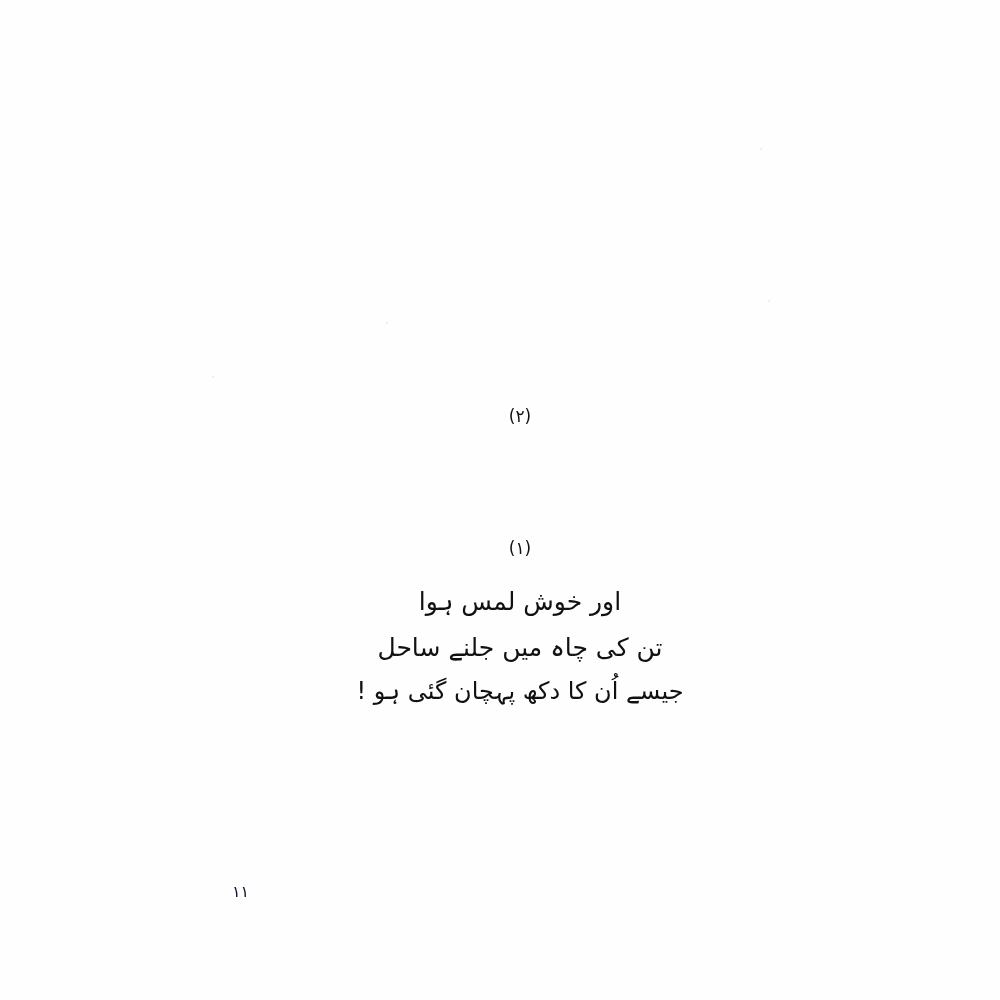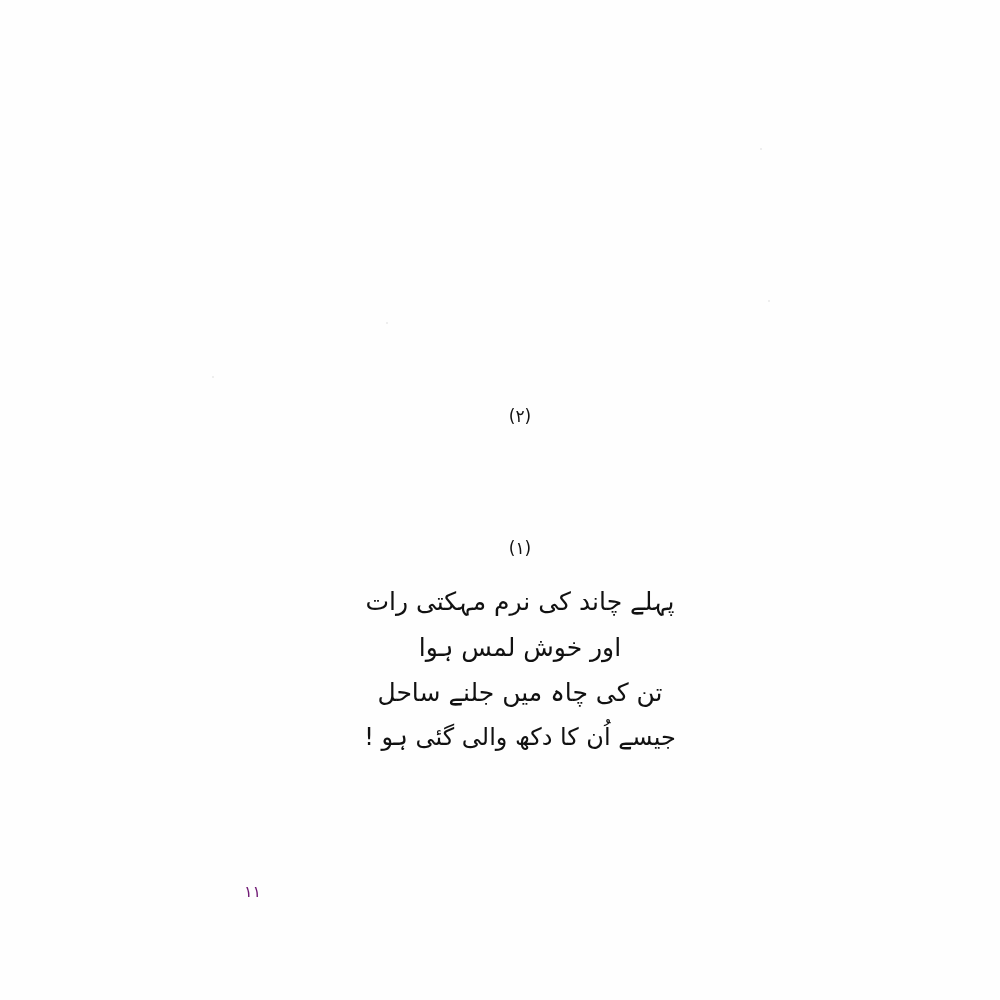--- a/index.html
+++ b/index.html
@@ -74,25 +74,25 @@
     white-space: nowrap;
     font-weight: 500;
   }
   .poem-line.wide {
     font-size: 24px;
   }
 
   
   .page-number {
     position: absolute;
-    left: 244px;
+    left: 232px;
     top: 882px;
     font-size: 16px;
     letter-spacing: 1px;
-    color: #701a75;
+    color: #0f172a;
   }
 
   
   .speckle {
     position: absolute;
     background: #e8e8e8;
     border-radius: 50%;
     width: 2px;
     height: 2px;
   }
@@ -107,21 +107,20 @@
   <div class="speckle" style="left:212px;top:376px;"></div>
   <div class="speckle" style="left:768px;top:300px;"></div>
 
   <div class="title-block">
     <div class="section-number">(۲)</div>
   </div>
 
   <div class="poem-block">
     <div class="poem-number">(۱)</div>
     <div class="poem-lines">
-      <div class="poem-line">پہلے چاند کی نرم مہکتی رات</div>
       <div class="poem-line">اور خوش لمس ہوا</div>
       <div class="poem-line">تن کی چاہ میں جلنے ساحل</div>
-      <div class="poem-line wide">جیسے اُن کا دکھ والی گئی ہو !</div>
+      <div class="poem-line wide">جیسے اُن کا دکھ پہچان گئی ہو !</div>
     </div>
   </div>
 
   <div class="page-number">۱۱</div>
 </div>
 
 </body></html>

